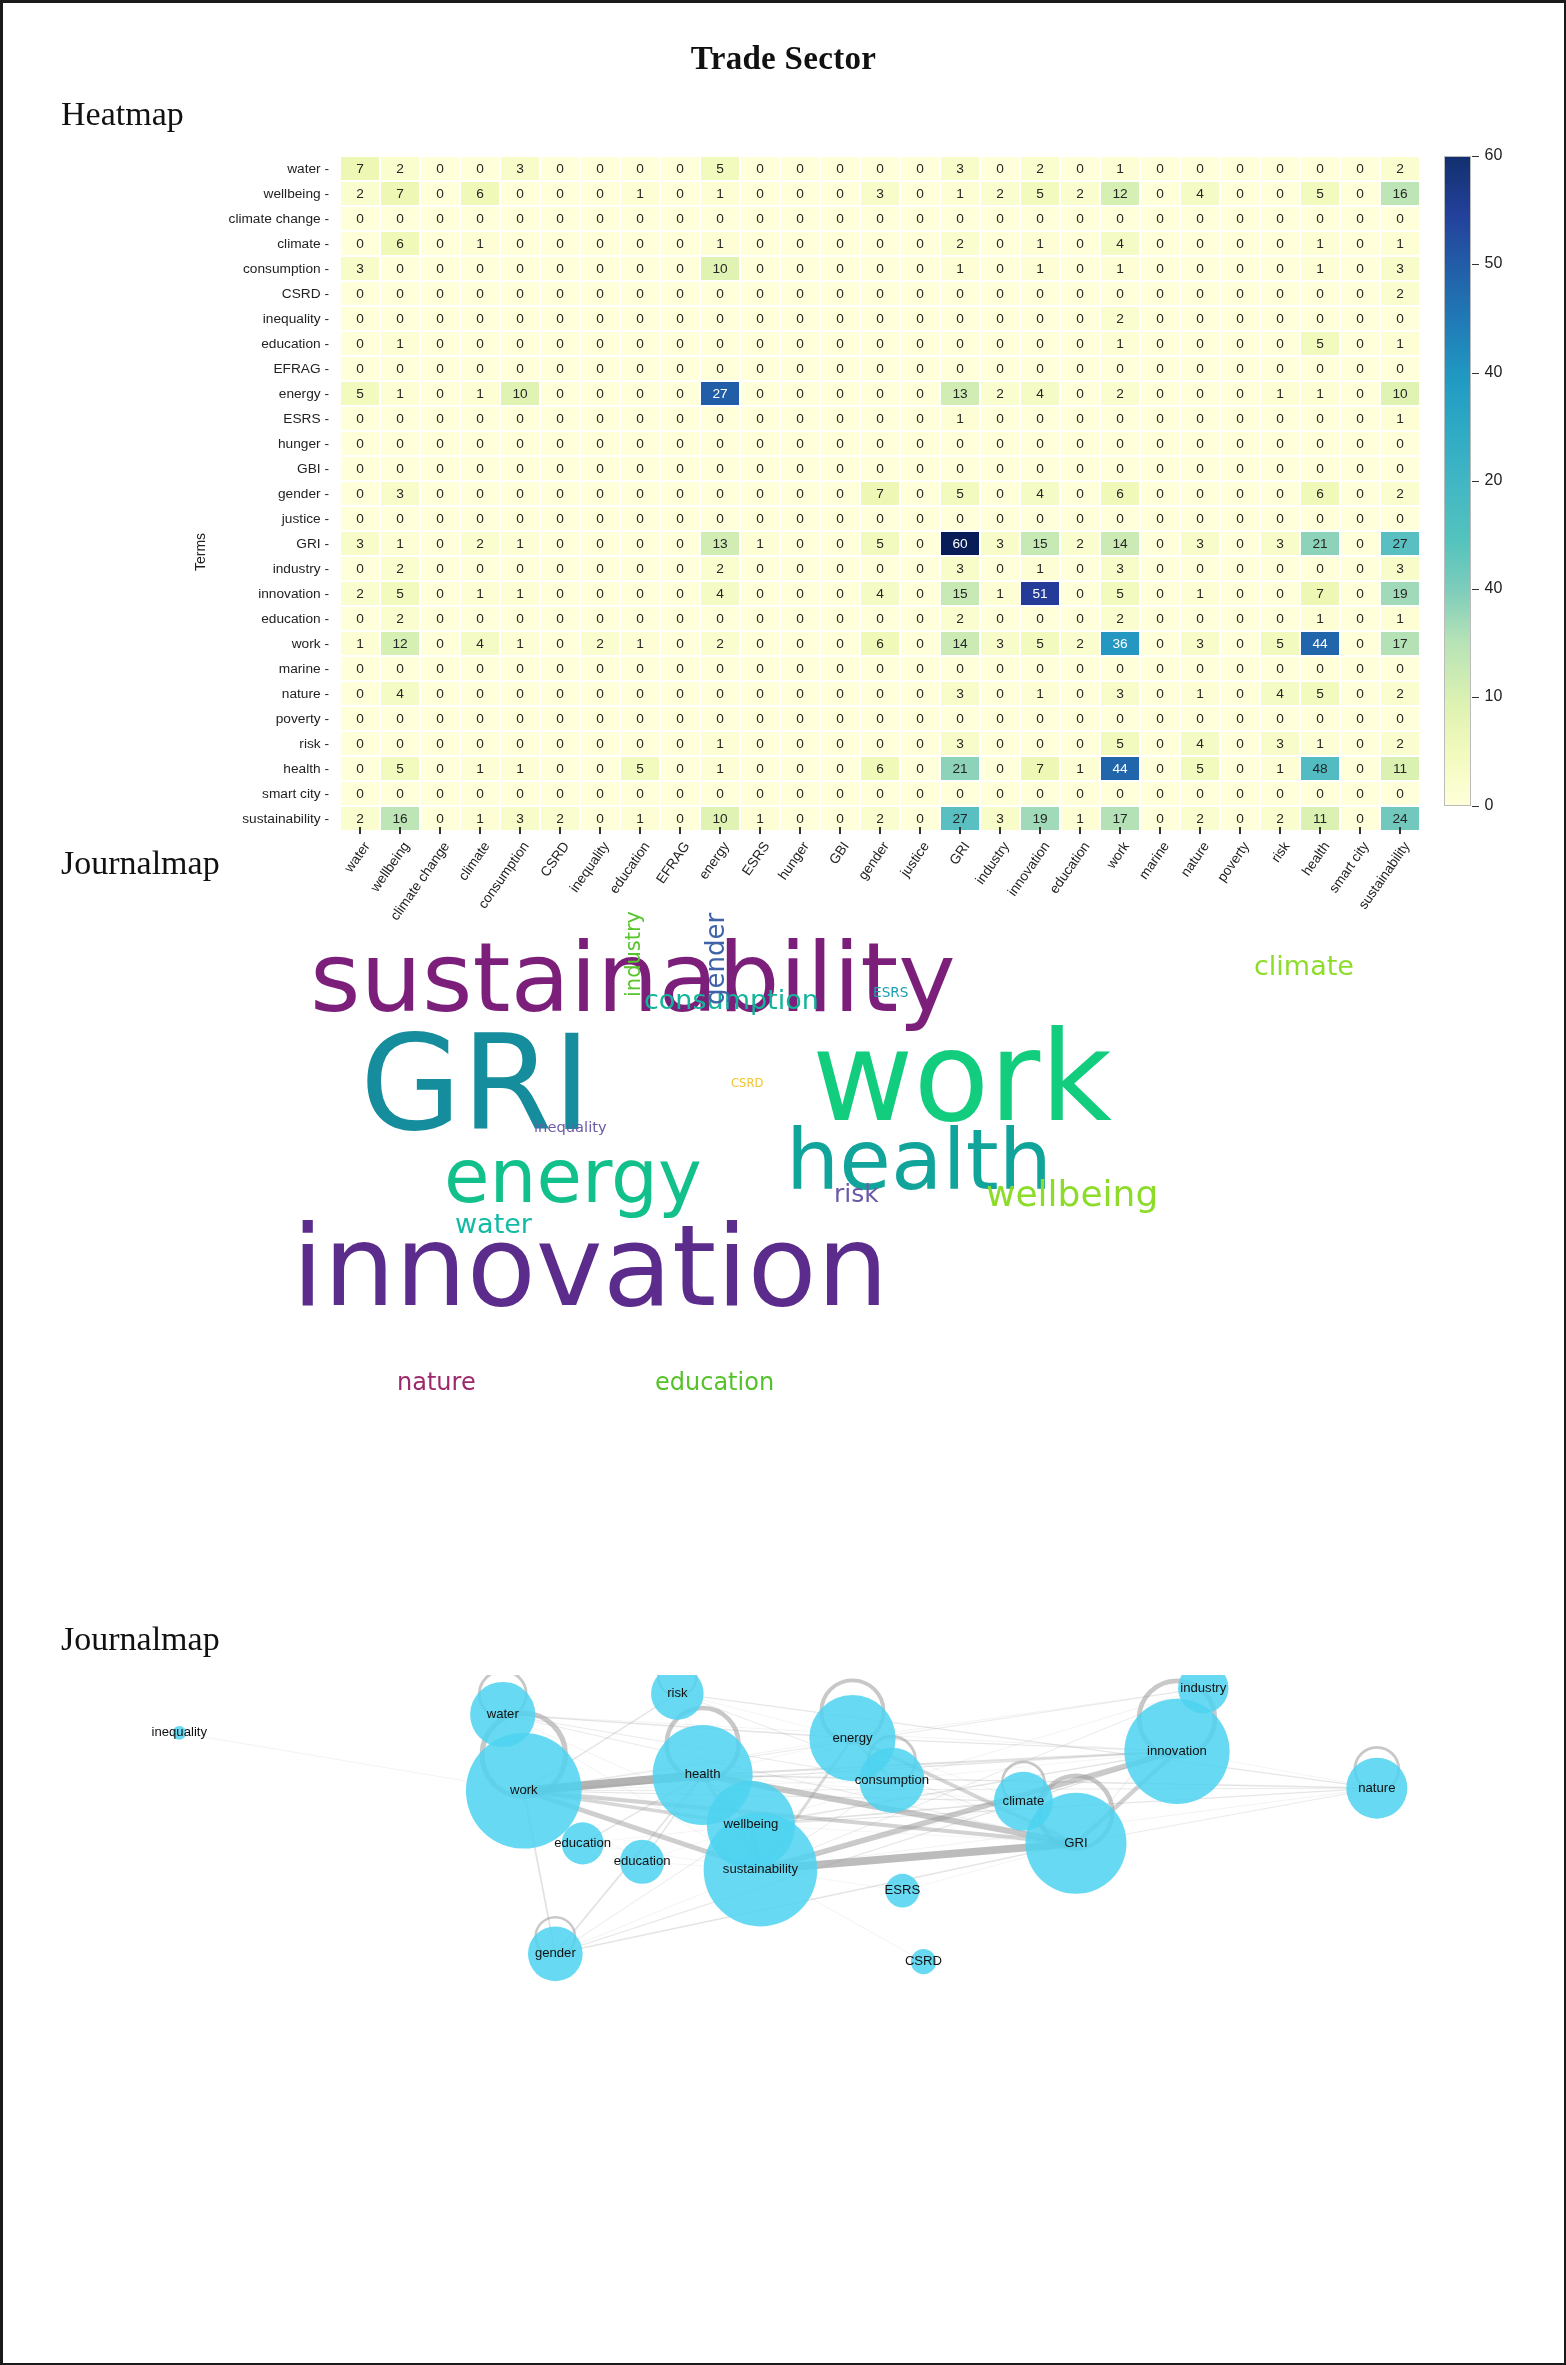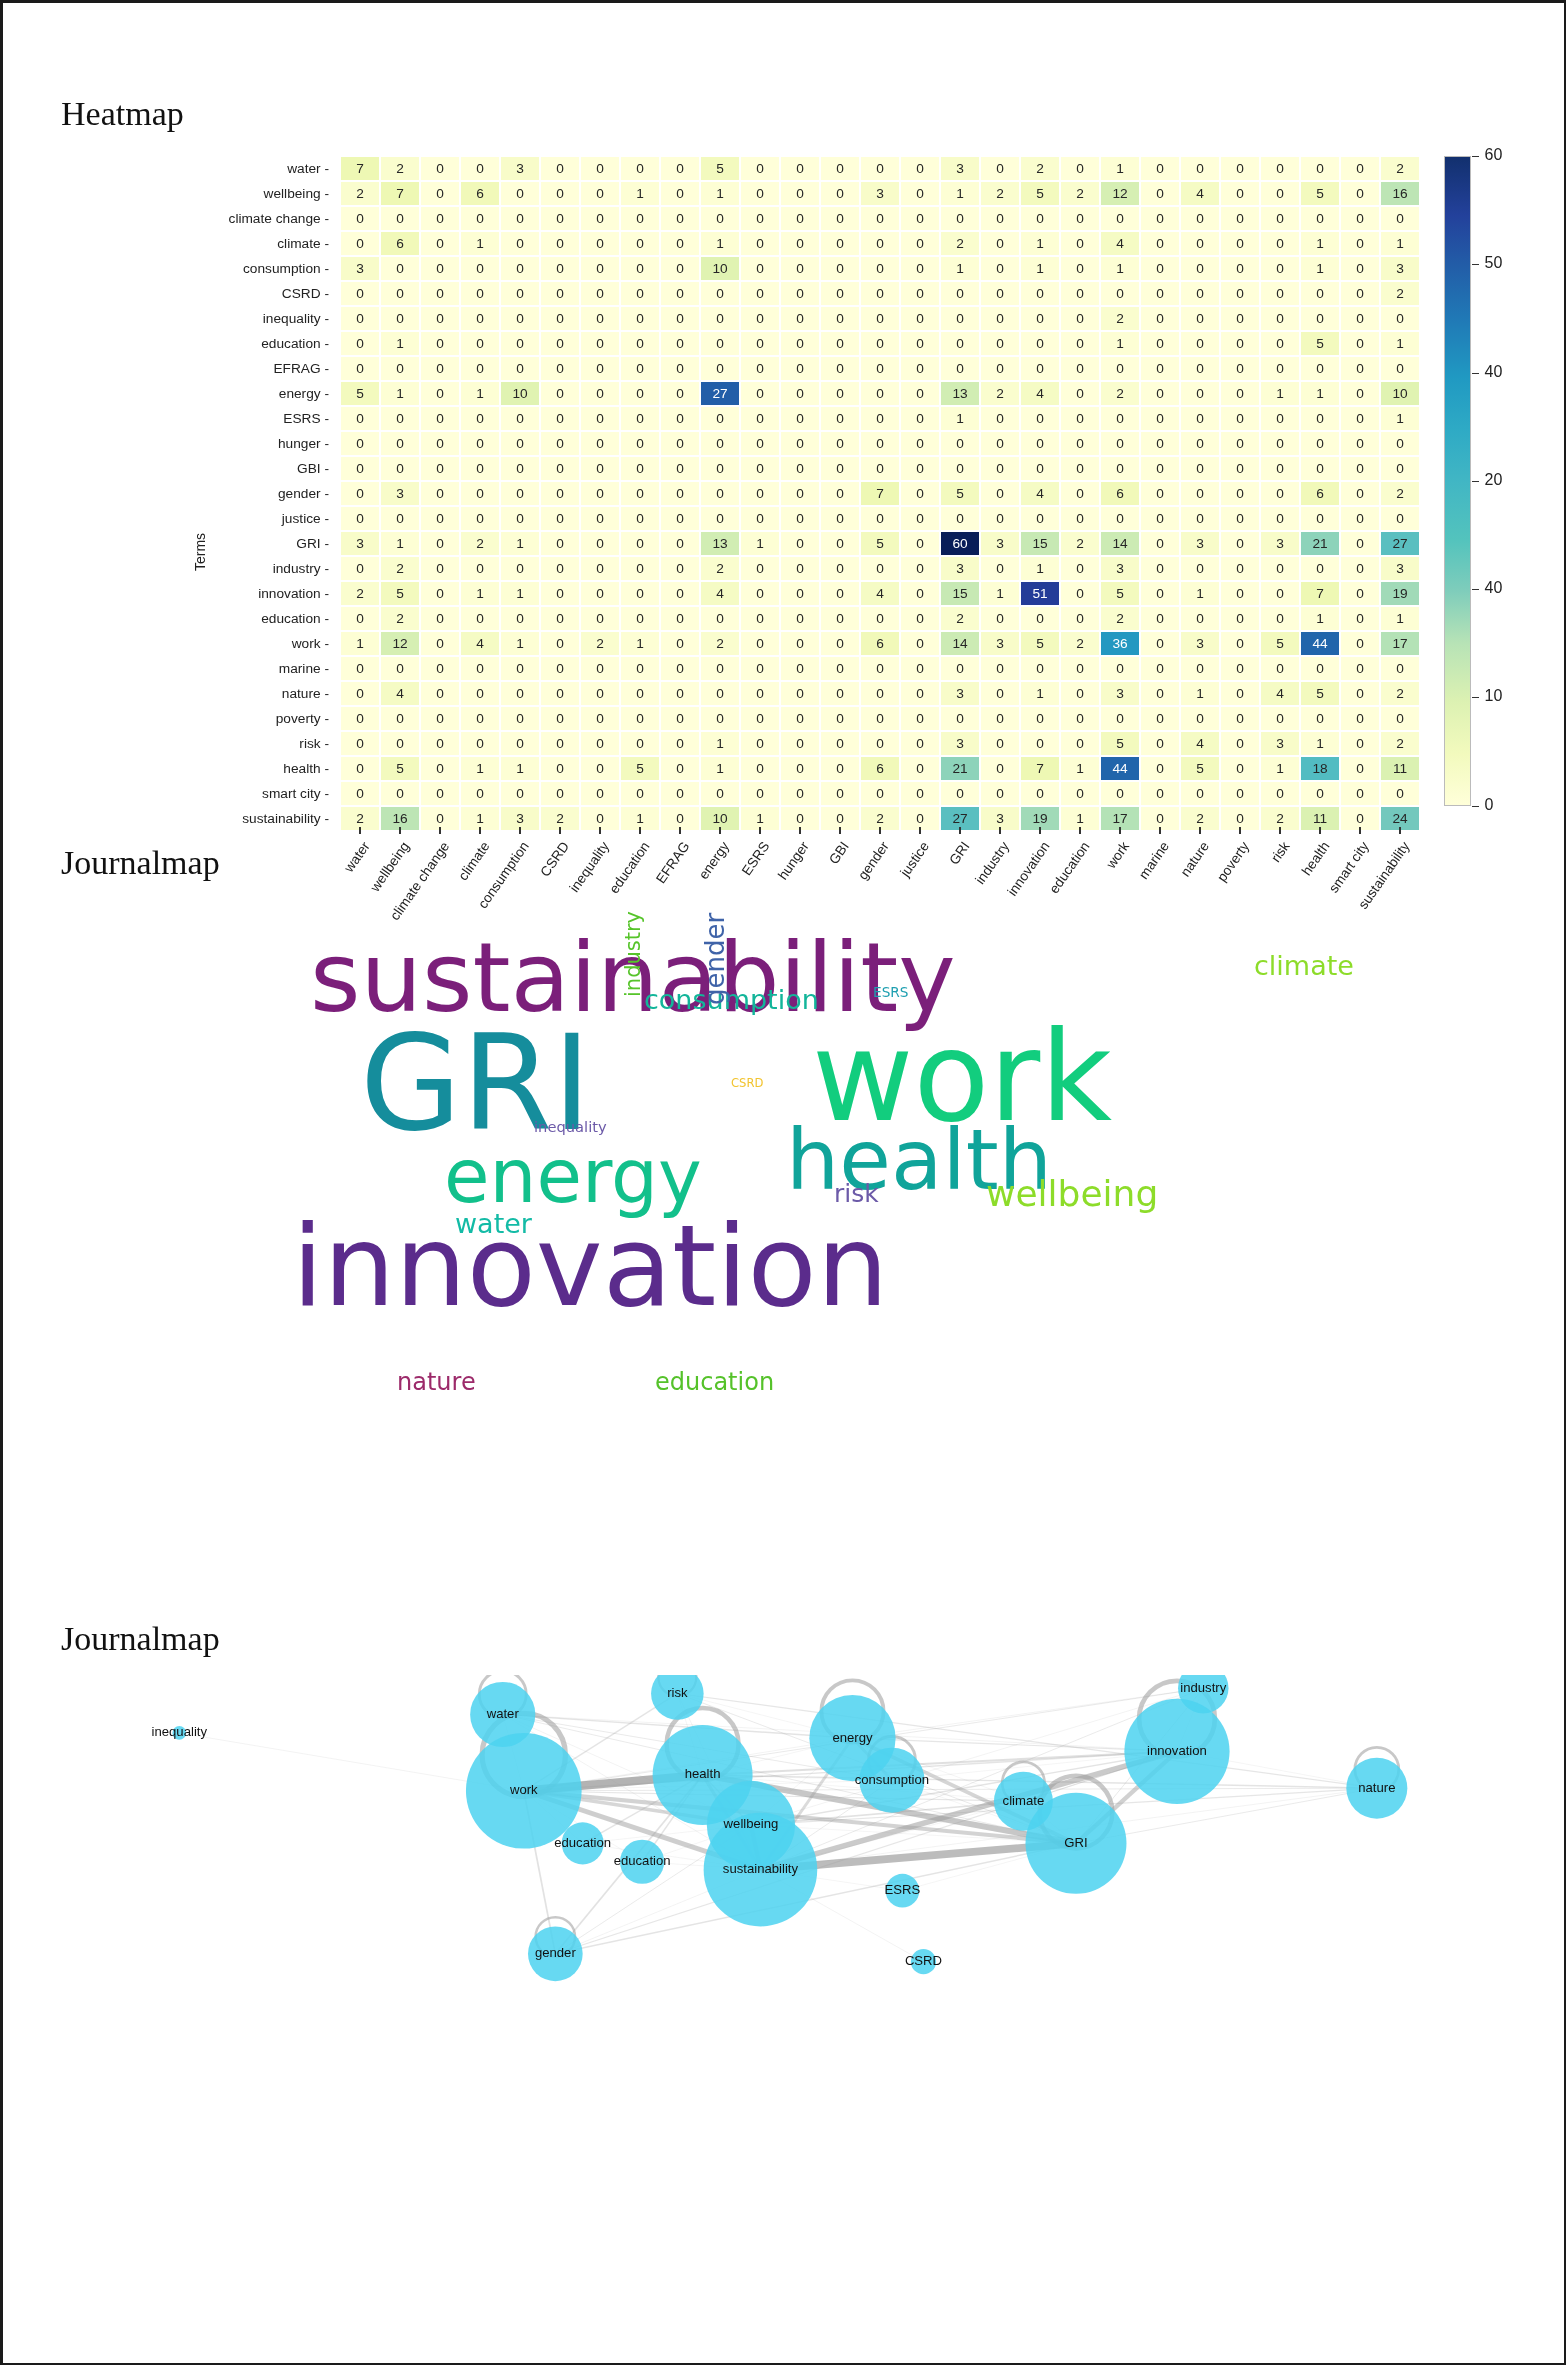--- a/index.html
+++ b/index.html
@@ -84,20 +84,21 @@
   .jm-label{
     font-family:"Liberation Sans",sans-serif;font-size:25px;fill:#111;
     text-anchor:middle;dominant-baseline:middle;
   }
 </style>
 </head>
 <body>
 
 <div id="page">
 
+  <div id="fig-title">Trade Sector</div>
 
   <div class="section-label" style="left:58px;top:92px;">Heatmap</div>
 
   <div id="heatmap-panel">
     <div id="hm-ylabel">Terms</div>
     <div id="hm-rowlabels">
         <div class="hm-rowlabel">water</div>
         <div class="hm-rowlabel">wellbeing</div>
         <div class="hm-rowlabel">climate change</div>
         <div class="hm-rowlabel">climate</div>
@@ -791,21 +792,21 @@
         <div class="hm-cell" style="background: rgb(255, 255, 217);">0</div>
         <div class="hm-cell" style="background: rgb(141, 211, 186);">21</div>
         <div class="hm-cell" style="background: rgb(255, 255, 217);">0</div>
         <div class="hm-cell" style="background: rgb(238, 248, 180);">7</div>
         <div class="hm-cell" style="background: rgb(253, 254, 212);">1</div>
         <div class="hm-cell light" style="background: rgb(33, 101, 171);">44</div>
         <div class="hm-cell" style="background: rgb(255, 255, 217);">0</div>
         <div class="hm-cell" style="background: rgb(243, 250, 190);">5</div>
         <div class="hm-cell" style="background: rgb(255, 255, 217);">0</div>
         <div class="hm-cell" style="background: rgb(253, 254, 212);">1</div>
-        <div class="hm-cell" style="background: rgb(82, 188, 194);">18</div>
+        <div class="hm-cell" style="background: rgb(82, 188, 194);">48</div>
         <div class="hm-cell" style="background: rgb(255, 255, 217);">0</div>
         <div class="hm-cell" style="background: rgb(219, 241, 178);">11</div>
         <div class="hm-cell" style="background: rgb(255, 255, 217);">0</div>
         <div class="hm-cell" style="background: rgb(255, 255, 217);">0</div>
         <div class="hm-cell" style="background: rgb(255, 255, 217);">0</div>
         <div class="hm-cell" style="background: rgb(255, 255, 217);">0</div>
         <div class="hm-cell" style="background: rgb(255, 255, 217);">0</div>
         <div class="hm-cell" style="background: rgb(255, 255, 217);">0</div>
         <div class="hm-cell" style="background: rgb(255, 255, 217);">0</div>
         <div class="hm-cell" style="background: rgb(255, 255, 217);">0</div>

